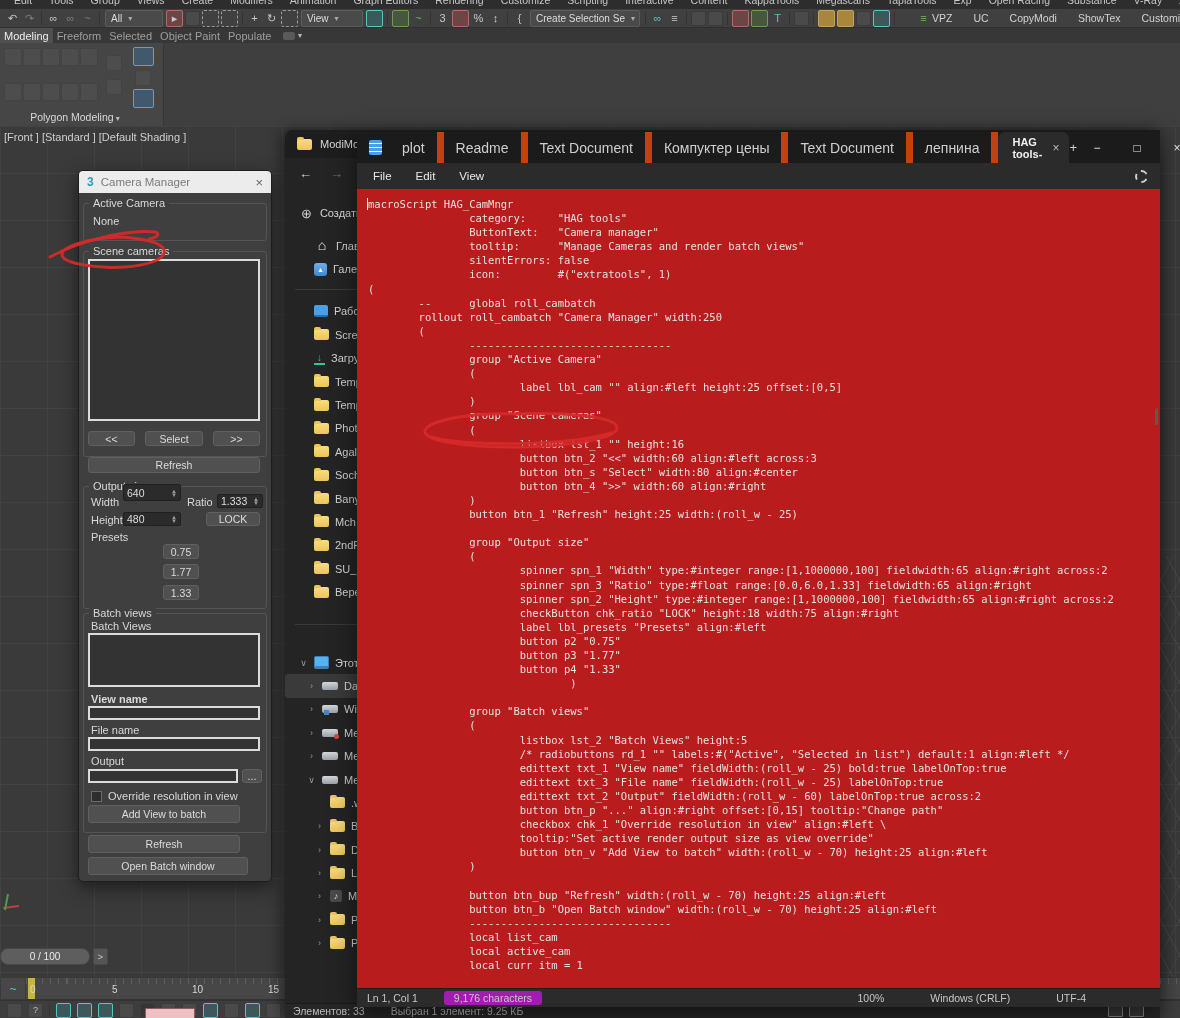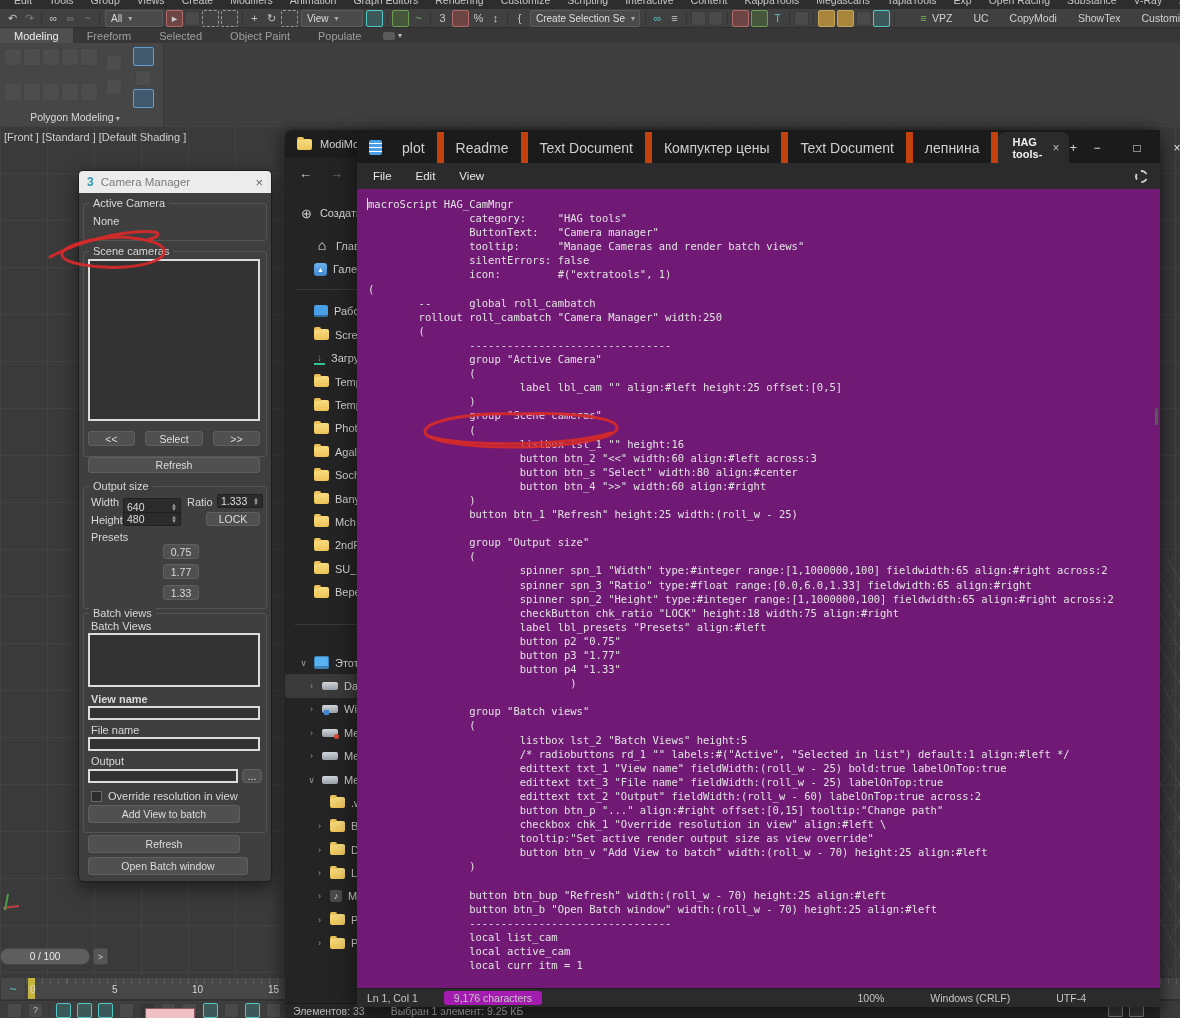--- a/index.html
+++ b/index.html
@@ -24,21 +24,21 @@
   .tbi.tealbox{background:#3c5858;border:1px solid #53c6c6}
   .tbi.dashed{border:1px dashed #9a9a9a}
   .tbsep{width:1px;height:13px;background:#333;margin:0 3px;flex:none}
   .tb-drop{height:15px;background:#4a4a4a;border:1px solid #5c5c5c;border-radius:2px;font-size:10px;color:#ddd;
            padding:0 5px;display:flex;align-items:center;gap:6px;margin:0 2px;white-space:nowrap;flex:none}
   .tb-drop::after{content:"▾";font-size:8px;color:#aaa}
   .tb-textbtns{margin-left:auto;display:flex;gap:21px;font-size:10.5px;color:#d2d2d2;padding-right:8px}
   .tb-textbtns span{white-space:nowrap}
 
   .ribbon-tabs{position:absolute;left:0;top:28px;width:100%;height:15px;background:#373737;display:flex;align-items:stretch;font-size:11px;color:#9e9e9e}
-  .rtab{padding:0 14px;display:flex;align-items:center;white-space:nowrap}
+  .rtab{padding:0 4px;display:flex;align-items:center;white-space:nowrap}
   .rtab.active{background:#4f4f4f;color:#ececec}
   .ribbon-extra{width:34px;display:flex;align-items:center;justify-content:center;gap:3px;color:#bbb;font-size:8px}
   .ribbon-extra .cam{width:12px;height:8px;background:#5a5a5a;border-radius:2px}
 
   .ribbon-body{position:absolute;left:0;top:43px;width:100%;height:83px;background:#3f3f3f;border-bottom:1px solid #2e2e2e}
   .pm-panel{position:absolute;left:0;top:0;width:163px;height:83px;background:#464646;border-right:1px solid #363636}
   .rbb{position:absolute;width:16px;height:16px;background:#4f4f4f;border:1px solid #434343;border-radius:2px;opacity:.8}
   .rbb.small{width:14px;height:14px}
   .rbb.blue{background:#42586c;border:1px solid #5f9fd2;opacity:1;width:19px;height:17px}
   .pm-label{position:absolute;left:0;bottom:3px;width:150px;text-align:center;font-size:10.5px;color:#d8d8d8;white-space:nowrap}
@@ -143,21 +143,21 @@
                 padding:0 10px 0 14px;gap:10px;font-size:11px;color:#f0f0f0;font-weight:bold}
   .np-activetab .tx{font-weight:bold}
   .np-activetab .x{font-weight:normal;color:#bbb;font-size:12px}
   .np-newtab{width:30px;text-align:center;font-size:13px;color:#cfcfcf}
   .np-controls{margin-left:auto;display:flex;height:31px}
   .np-controls span{width:40px;display:flex;align-items:center;justify-content:center;font-size:12px;color:#e0e0e0}
   .np-menubar{position:absolute;left:0;top:31px;right:0;height:26px;background:#2b2b2b;display:flex;align-items:center;
               padding-left:6px;gap:4px;font-size:11.5px;color:#e8e8e8}
   .np-menubar .mi{padding:3px 10px;border-radius:4px}
   .np-gear{margin-left:auto;margin-right:12px;width:13px;height:13px;border:2px dashed #cfcfcf;border-radius:50%;box-sizing:border-box}
-  .np-editor{position:absolute;left:0;top:57px;right:0;bottom:18px;background:#701a75;overflow:hidden;
+  .np-editor{position:absolute;left:0;top:57px;right:0;bottom:18px;background:#b91c1c;overflow:hidden;
              padding:8px 0 0 11px;font-family:"DejaVu Sans Mono","Liberation Mono",monospace;
              font-size:10.5px;line-height:14.1px;color:#e2e2e2;tab-size:8;-moz-tab-size:8}
   .cl{white-space:pre;min-height:14.1px}
   .caret{position:absolute;left:10px;top:9px;width:1px;height:12px;background:#f0f0f0}
   .np-scrollthumb{position:absolute;right:2px;top:219px;width:3px;height:17px;background:#5a5a5a;border-radius:2px}
   .np-status{position:absolute;left:0;right:0;bottom:0;height:18px;background:#2b2b2b;border-top:1px solid #1e1e1e;
              display:flex;align-items:center;padding:0 10px;font-size:10.5px;color:#c7c7c7;white-space:nowrap}
   .np-status .chip{background:#a21caf;border-radius:3px;padding:1px 10px;margin-left:26px}
   .np-status .right{display:flex;gap:46px;margin-left:auto;margin-right:64px}
 
@@ -346,21 +346,21 @@
     <div class="whitebox" style="left:9px;top:88px;width:172px;height:162px" data-name="scene-cameras-listbox"></div>
     <div class="cmbtn" style="left:9px;top:260px;width:47px;height:15px" data-name="prev-camera-button">&lt;&lt;</div>
     <div class="cmbtn" style="left:66px;top:260px;width:58px;height:15px" data-name="select-camera-button">Select</div>
     <div class="cmbtn" style="left:134px;top:260px;width:47px;height:15px" data-name="next-camera-button">&gt;&gt;</div>
 
     <div class="cmbtn" style="left:9px;top:286px;width:172px;height:16px" data-name="refresh-cameras-button">Refresh</div>
 
     <div class="grp" style="left:4px;top:315px;width:182px;height:121px" data-name="output-size-group"></div>
     <span class="gt cmlbl" style="left:10px;top:309px" data-name="output-size-group-label">Output size</span>
     <span class="cmlbl" style="left:12px;top:325px" data-name="width-label">Width</span>
-    <div class="spin" style="left:44px;top:327px;width:58px;height:17px" data-name="width-spinner">
+    <div class="spin" style="left:44px;top:313px;width:58px;height:17px" data-name="width-spinner">
         <span>640</span>
         <span class="arr">▲<br>▼</span>
       </div>
     <span class="cmlbl" style="left:108px;top:325px" data-name="ratio-label">Ratio</span>
     <div class="spin" style="left:138px;top:323px;width:46px;height:14px" data-name="ratio-spinner">
         <span>1.333</span>
         <span class="arr">▲<br>▼</span>
       </div>
     <span class="cmlbl" style="left:12px;top:343px" data-name="height-label">Height</span>
     <div class="spin" style="left:44px;top:341px;width:58px;height:14px" data-name="height-spinner">

